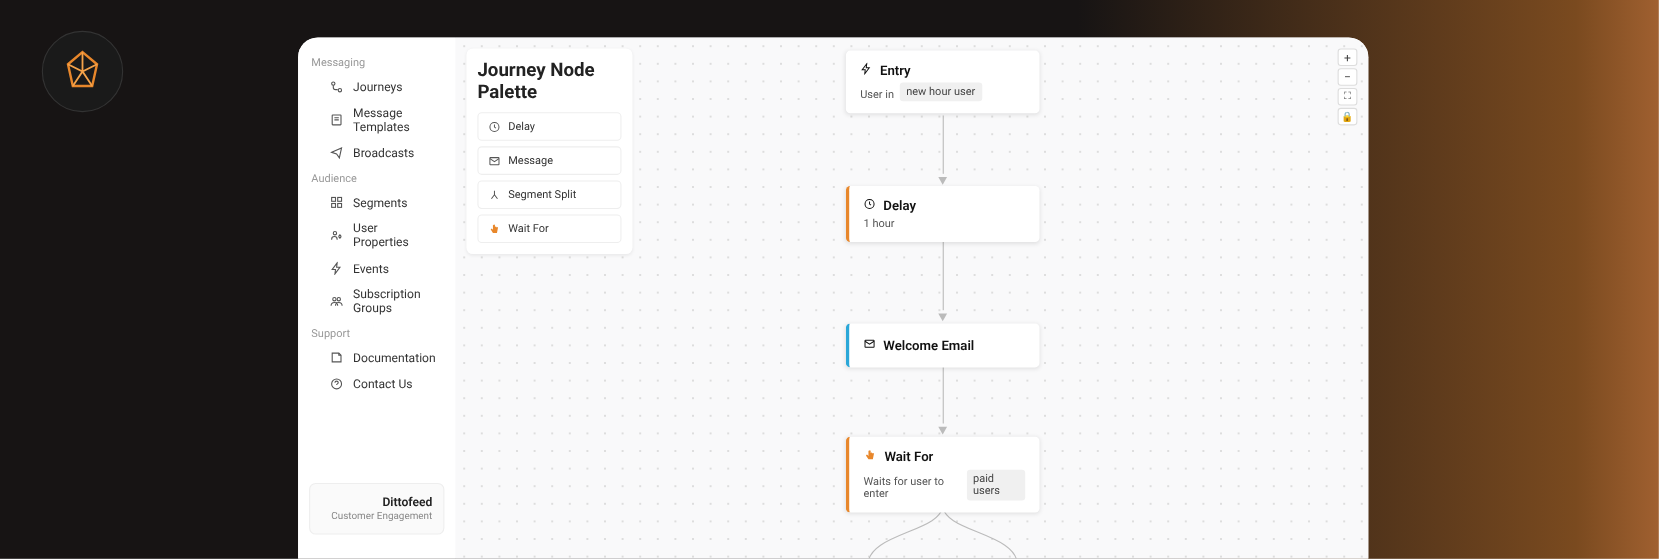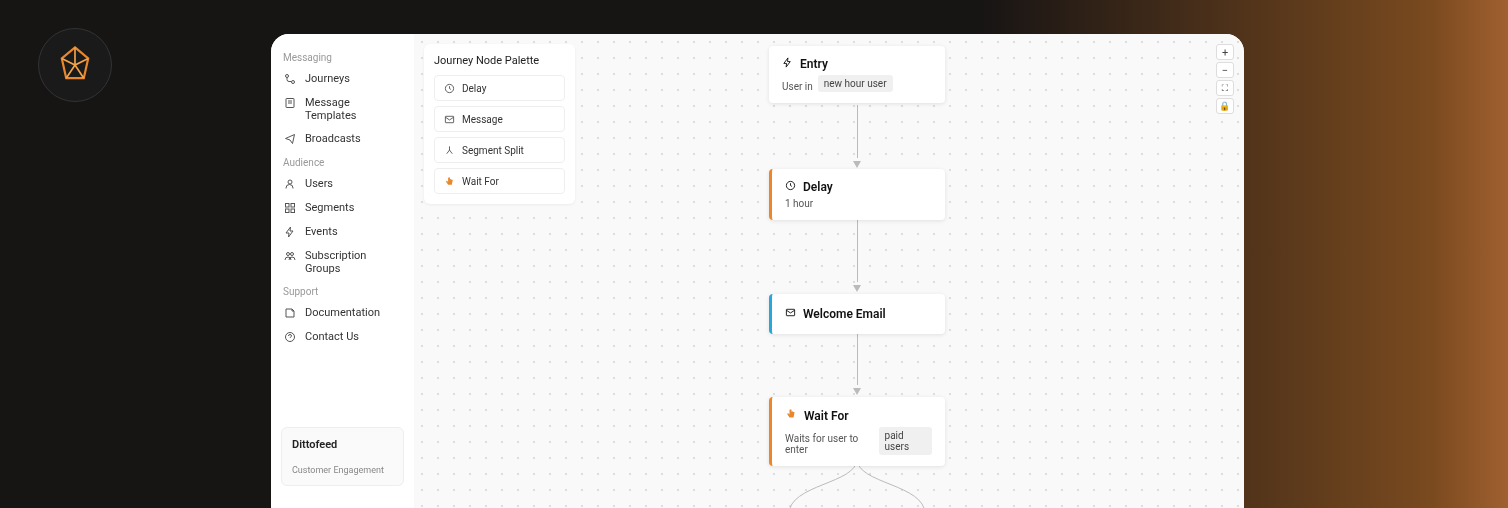--- a/index.html
+++ b/index.html
@@ -2,34 +2,34 @@
 <html><head>
 <meta charset="utf-8">
 <style>
 *{margin:0;padding:0;box-sizing:border-box;font-family:-apple-system,BlinkMacSystemFont,"Segoe UI",Roboto,sans-serif}
 body{width:1508px;height:508px;background:linear-gradient(to right,#171414 0%,#171414 65%,#7a4a1f 95%,#a06030 100%);overflow:hidden;position:relative}
 .logo-badge{position:absolute;left:38px;top:28px;width:74px;height:74px;border-radius:50%;background:#1a1a1a;border:1px solid #333;display:flex;align-items:center;justify-content:center}
 .logo-badge svg{width:44px;height:44px}
 .app-window{position:absolute;left:271px;top:34px;width:973px;height:474px;background:#fff;border-radius:18px 18px 0 0;overflow:hidden;display:flex}
 .sidebar{width:143px;background:#fff;padding:12px 0;flex-shrink:0;display:flex;flex-direction:column}
 .section-label{font-size:10px;color:#999;padding:6px 12px 4px;font-weight:400}
-.nav-item{display:flex;align-items:flex-start;gap:8px;padding:5px 12px;font-size:11px;color:#333;cursor:pointer}
+.nav-item{display:flex;align-items:center;gap:8px;padding:5px 28px;font-size:11px;color:#333;cursor:pointer}
 .nav-icon{width:14px;height:14px;flex-shrink:0;display:flex;align-items:center;justify-content:center;color:#555}
-.brand-box{margin:auto 10px 10px;padding:10px;background:#fafafa;border:1px solid #eee;border-radius:6px;text-align:left}
+.brand-box{margin:auto 10px 10px;padding:10px;background:#fafafa;border:1px solid #eee;border-radius:6px;text-align:right}
 .brand-name{font-size:11px;font-weight:600;color:#222}
-.brand-tag{font-size:9px;color:#888;margin-top:14px}
+.brand-tag{font-size:9px;color:#888;margin-top:2px}
 .canvas{flex:1;position:relative;background:#f9f9fa;background-image:radial-gradient(#ddd 1px,transparent 1px);background-size:16px 16px;overflow:hidden}
 .palette{position:absolute;left:10px;top:10px;width:151px;background:#fff;border-radius:6px;padding:10px;box-shadow:0 1px 3px rgba(0,0,0,0.06)}
-.palette-title{font-size:11px;font-weight:400;color:#222;margin-bottom:8px}
+.palette-title{font-size:17px;font-weight:700;color:#222;margin-bottom:8px}
 .palette-item{display:flex;align-items:center;gap:7px;padding:6px 8px;font-size:10px;color:#333;border:1px solid #eee;border-radius:4px;margin-bottom:5px;cursor:grab;background:#fff}
 .palette-item:last-child{margin-bottom:0}
 .palette-icon{width:12px;height:12px;display:flex;align-items:center;justify-content:center;color:#555}
 .node{position:absolute;background:#fff;border-radius:4px;box-shadow:0 1px 4px rgba(0,0,0,0.1);padding:11px 13px;width:176px}
 .node-accent{border-left:3px solid}
-.node-header{display:flex;align-items:flex-end;gap:7px;font-size:12px;font-weight:600;color:#111}
+.node-header{display:flex;align-items:flex-start;gap:7px;font-size:12px;font-weight:600;color:#111}
 .node-sub{font-size:10px;color:#555;margin-top:4px;display:flex;align-items:flex-end;gap:5px}
 .chip{background:#f0f0f0;padding:3px 6px;border-radius:3px;font-size:10px;color:#444}
 .edge{position:absolute;width:2px;background:transparent}
 .edge-line{position:absolute;left:50%;width:1px;background:#bbb;top:0;bottom:10px}
 .edge-arrow{position:absolute;left:50%;bottom:0;transform:translateX(-50%);width:0;height:0;border-left:4px solid transparent;border-right:4px solid transparent;border-top:7px solid #bbb}
 .controls{position:absolute;right:10px;top:10px;display:flex;flex-direction:column;gap:2px}
 .ctrl-btn{width:18px;height:16px;background:#fff;border:1px solid #ddd;border-radius:3px;display:flex;align-items:center;justify-content:center;font-size:11px;color:#444;cursor:pointer}
 .split-edges{position:absolute;pointer-events:none}
 </style>
 </head>
@@ -71,36 +71,38 @@
             <path d="M3 11l18-8-4 18-5-7-9-3z"></path>
           </svg>
         </span>
         <span>Broadcasts</span>
       </div>
 
     <div class="section-label">Audience</div>
     <div class="nav-item">
         <span class="nav-icon">
           <svg width="12" height="12" viewBox="0 0 24 24" fill="none" stroke="currentColor" stroke-width="2">
-            <circle cx="12" cy="8" r="4"></circle>
-            <path d="M4 21v-1a7 7 0 0114 0v1"></path>
-          </svg>
-        </span>
-        <span>Users</span>
-      </div>
-    <div class="nav-item">
-        <span class="nav-icon">
-          <svg width="12" height="12" viewBox="0 0 24 24" fill="none" stroke="currentColor" stroke-width="2">
             <rect x="3" y="3" width="7" height="7"></rect>
             <rect x="14" y="3" width="7" height="7"></rect>
             <rect x="3" y="14" width="7" height="7"></rect>
             <rect x="14" y="14" width="7" height="7"></rect>
           </svg>
         </span>
         <span>Segments</span>
+      </div>
+    <div class="nav-item">
+        <span class="nav-icon">
+          <svg width="12" height="12" viewBox="0 0 24 24" fill="none" stroke="currentColor" stroke-width="2">
+            <circle cx="9" cy="8" r="3"></circle>
+            <path d="M3 20v-1a5 5 0 0110 0v1"></path>
+            <circle cx="18" cy="14" r="2"></circle>
+            <path d="M18 10v2M18 16v2"></path>
+          </svg>
+        </span>
+        <span>User Properties</span>
       </div>
     <div class="nav-item">
         <span class="nav-icon">
           <svg width="12" height="12" viewBox="0 0 24 24" fill="none" stroke="currentColor" stroke-width="2">
             <path d="M13 2L4 14h6l-1 8 9-12h-6l1-8z"></path>
           </svg>
         </span>
         <span>Events</span>
       </div>
     <div class="nav-item">

